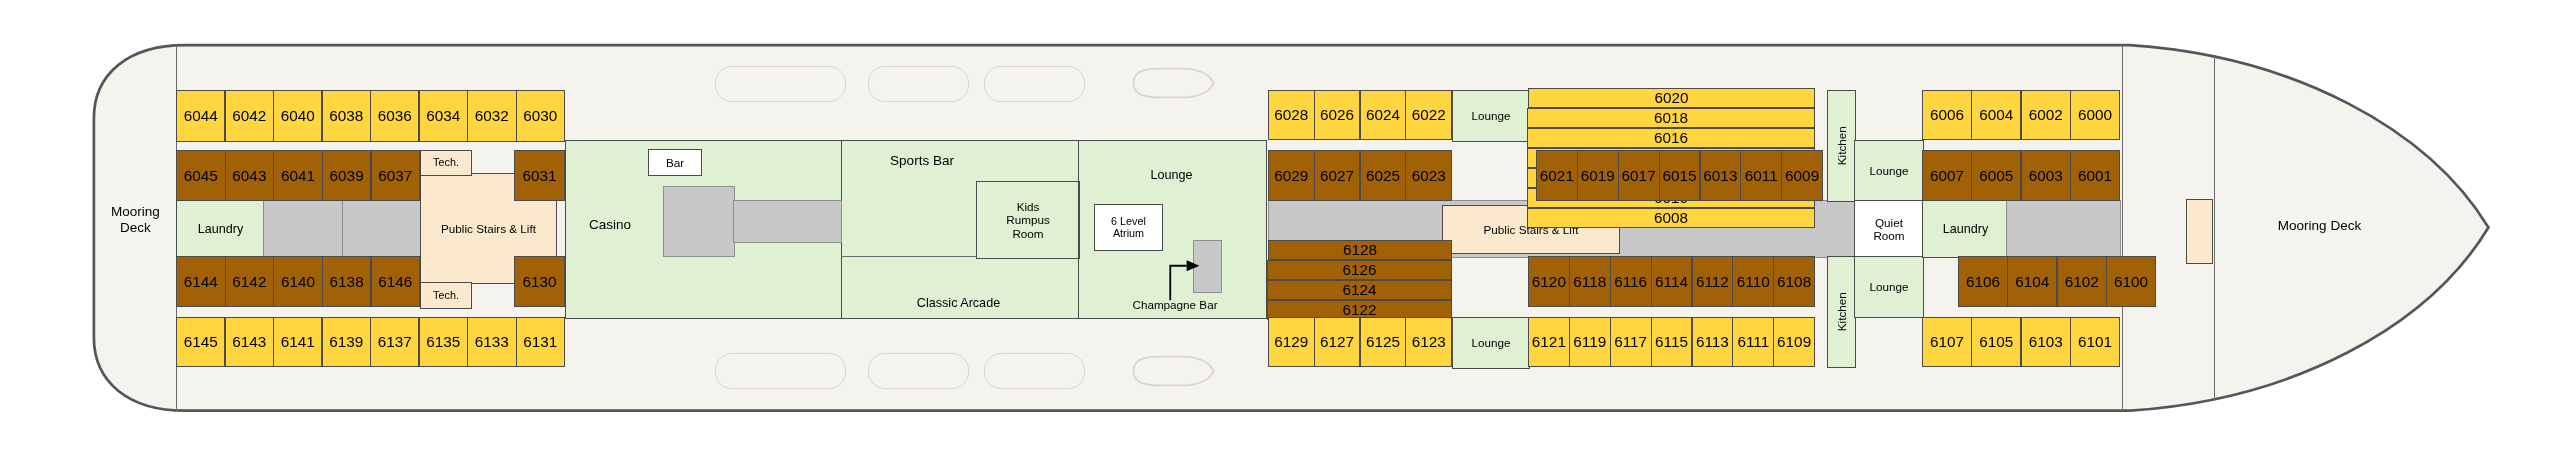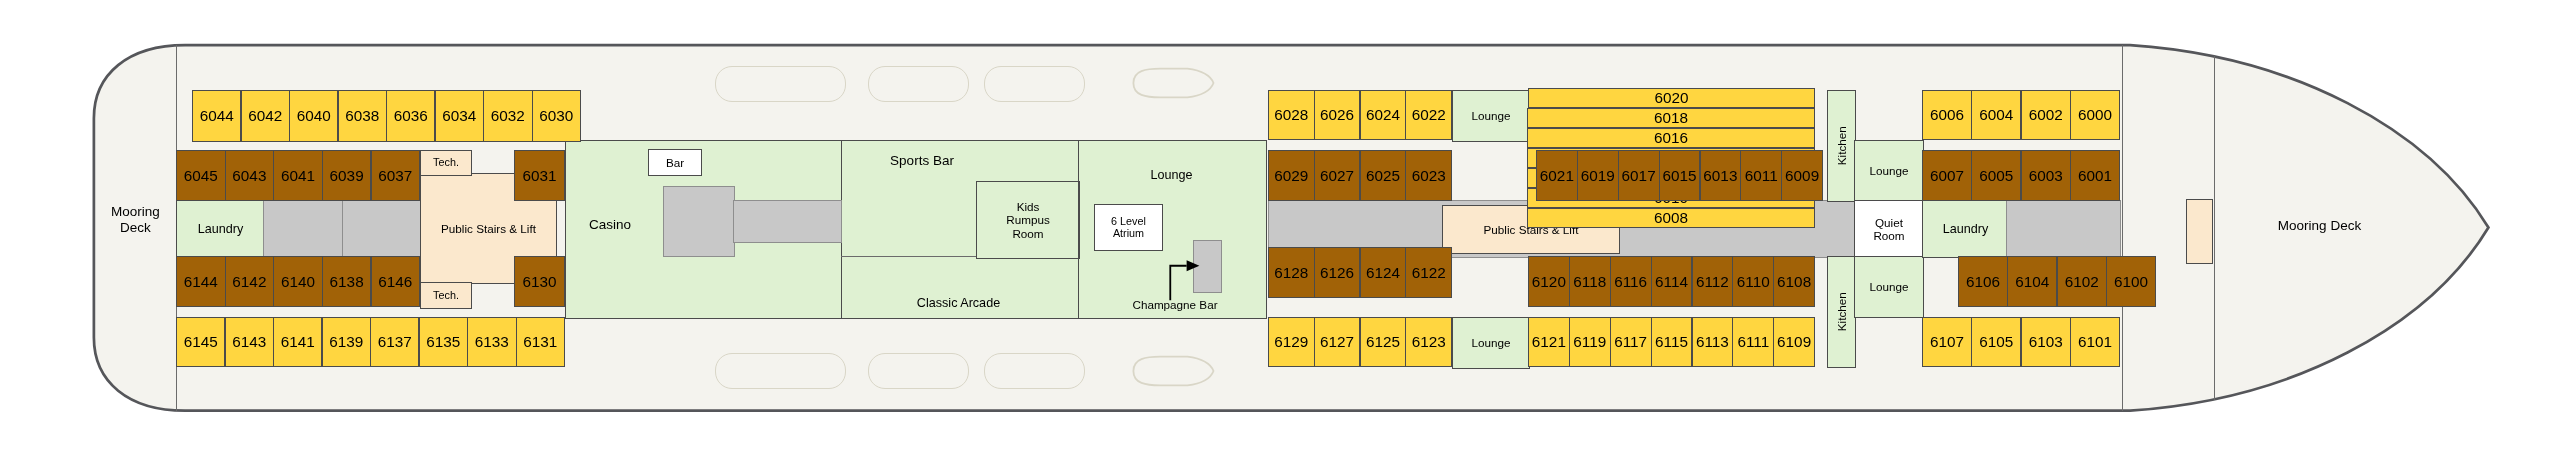--- a/index.html
+++ b/index.html
@@ -133,21 +133,21 @@
     <span class="lbl13">Lounge</span>
   </div>
 
   <div class="area green" style="left:1922px;top:200px;width:85px;height:56px;">
     <span class="lbl14">Laundry</span>
   </div>
   <div class="grayblk" style="left:2006px;top:200px;width:113px;height:56px;"></div>
 
   <div class="area peach" style="left:2186px;top:199px;width:25px;height:63px;"></div>
 
-  <div class="cabin-row" style="left:176px;top:90px;width:389px;height:52px;padding-left:16px;">
+  <div class="cabin-row" style="left:176px;top:90px;width:389px;height:52px;">
       <div class="cabin yellow">6044</div>
       <div class="cabin yellow">6042</div>
       <div class="cabin yellow">6040</div>
       <div class="cabin yellow">6038</div>
       <div class="cabin yellow">6036</div>
       <div class="cabin yellow">6034</div>
       <div class="cabin yellow">6032</div>
       <div class="cabin yellow">6030</div>
     </div>
   <div class="cabin-row" style="left:176px;top:150px;width:244px;height:51px;">
@@ -186,21 +186,21 @@
       <div class="cabin yellow">6026</div>
       <div class="cabin yellow">6024</div>
       <div class="cabin yellow">6022</div>
     </div>
   <div class="cabin-row" style="left:1268px;top:150px;width:184px;height:51px;">
       <div class="cabin blue">6029</div>
       <div class="cabin blue">6027</div>
       <div class="cabin blue">6025</div>
       <div class="cabin blue">6023</div>
     </div>
-  <div class="cabin-row" style="left:1268px;top:247px;width:184px;height:51px;">
+  <div class="cabin-row" style="left:1268px;top:240px;width:184px;height:51px;flex-direction:column;">
       <div class="cabin blue">6128</div>
       <div class="cabin blue">6126</div>
       <div class="cabin blue">6124</div>
       <div class="cabin blue">6122</div>
     </div>
   <div class="cabin-row" style="left:1268px;top:317px;width:184px;height:50px;">
       <div class="cabin yellow">6129</div>
       <div class="cabin yellow">6127</div>
       <div class="cabin yellow">6125</div>
       <div class="cabin yellow">6123</div>

